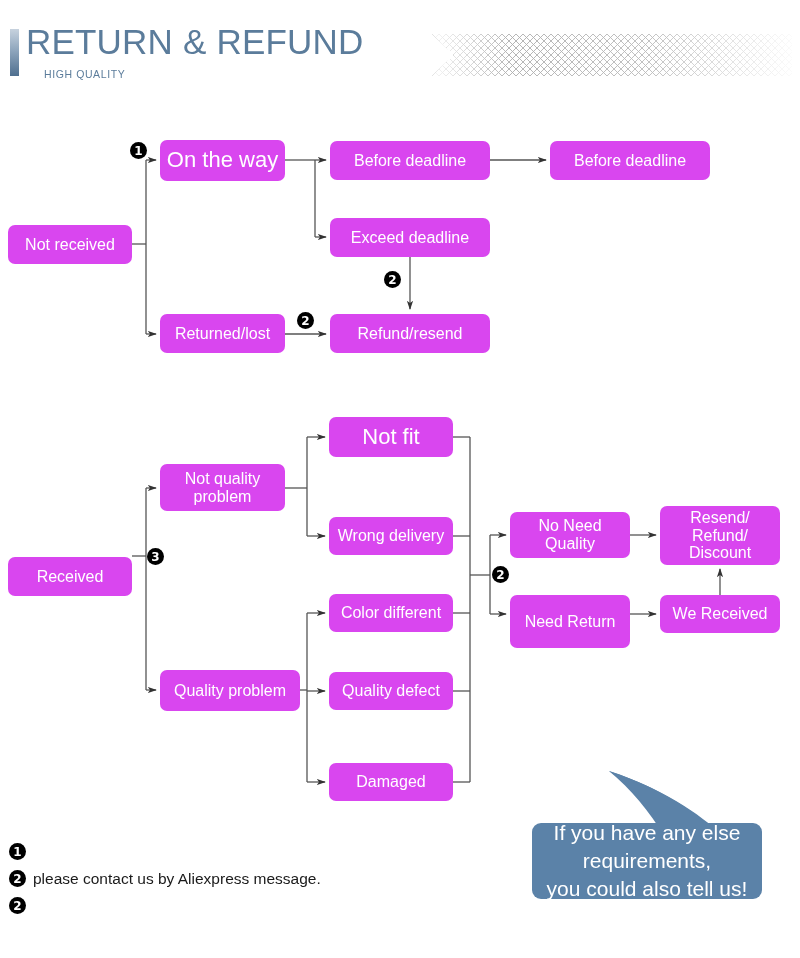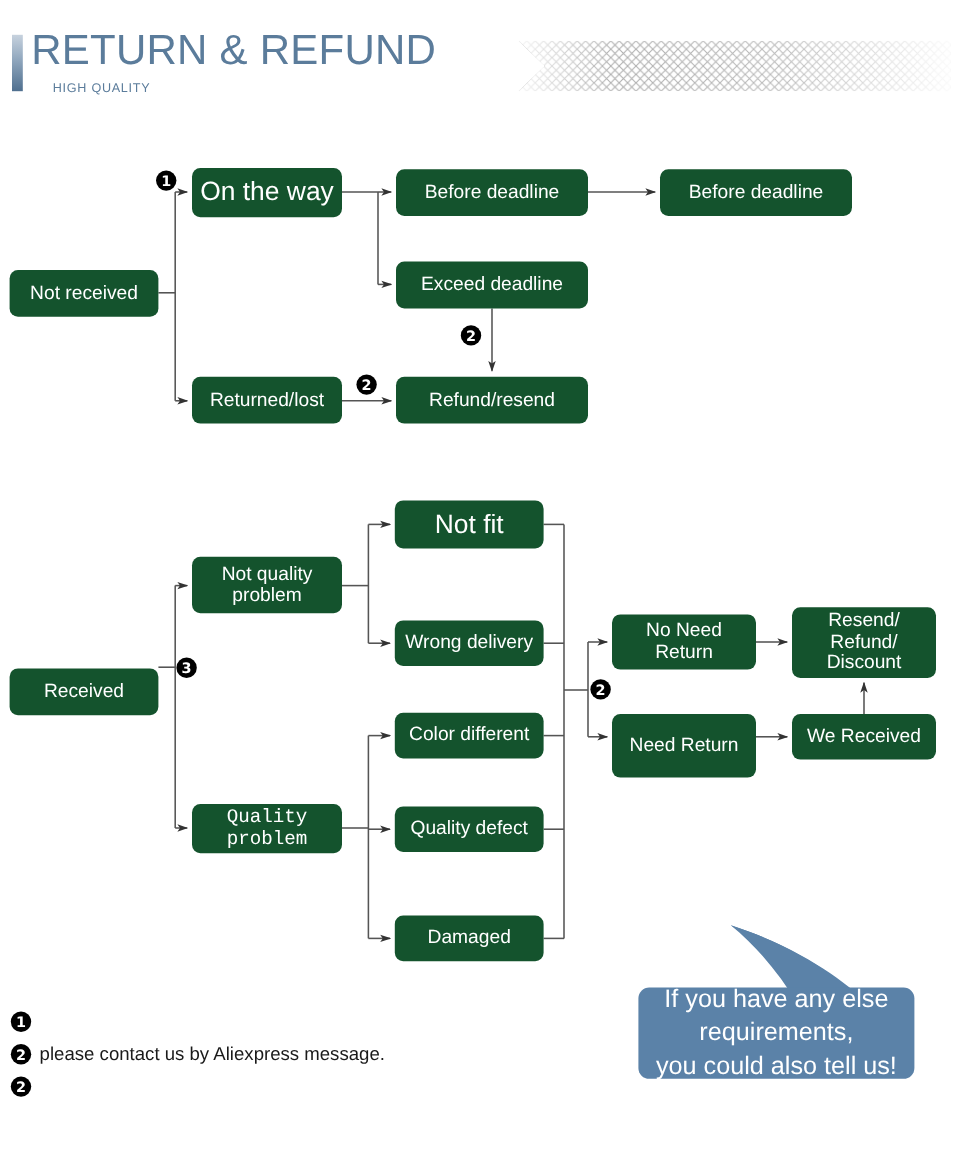--- a/index.html
+++ b/index.html
@@ -49,21 +49,21 @@
 
   
   #flow-canvas {
     position: absolute; left: 0; top: 0;
     width: 800px; height: 958px;
     pointer-events: none;
   }
 
   .node {
     position: absolute;
-    background: #14532d;
+    background: #d946ef;
     border-radius: 7px;
     color: #ffffff;
     display: flex;
     align-items: center;
     justify-content: center;
     text-align: center;
     font-size: 16px;
     line-height: 1.12;
     padding: 16px 6px;
     white-space: pre-line;
@@ -240,28 +240,28 @@
 
   <div class="step-marker" style="left:130px;top:142px;">1</div>
   <div class="step-marker" style="left:297px;top:312px;">2</div>
   <div class="step-marker" style="left:384px;top:271px;">2</div>
 </div>
 
 <div>
   <div class="node" style="left:8px;top:537px;width:124px;height:39px;margin-top:20px;">Received</div>
   <div class="node" style="left:160px;top:464px;width:125px;height:47px;">Not quality
 problem</div>
-  <div class="node" style="left:160px;top:670px;width:125px;height:41px;font-family:Liberation Mono, monospace;">Quality problem</div>
+  <div class="node" style="left:160px;top:670px;width:140px;height:41px;">Quality problem</div>
   <div class="node big" style="left:329px;top:417px;width:124px;height:40px;">Not fit</div>
   <div class="node" style="left:329px;top:517px;width:124px;height:38px;">Wrong delivery</div>
   <div class="node" style="left:329px;top:594px;width:124px;height:38px;">Color different</div>
   <div class="node" style="left:329px;top:672px;width:124px;height:38px;">Quality defect</div>
   <div class="node" style="left:329px;top:763px;width:124px;height:38px;">Damaged</div>
   <div class="node" style="left:510px;top:512px;width:120px;height:46px;">No Need
-Return</div>
+Quality</div>
   <div class="node" style="left:510px;top:595px;width:120px;height:53px;">Need Return</div>
   <div class="node" style="left:660px;top:506px;width:120px;height:59px;">Resend/
 Refund/
 Discount</div>
   <div class="node" style="left:660px;top:595px;width:120px;height:38px;">We Received</div>
 
   <div class="step-marker" style="left:147px;top:548px;">3</div>
   <div class="step-marker" style="left:492px;top:566px;">2</div>
 </div>
 

